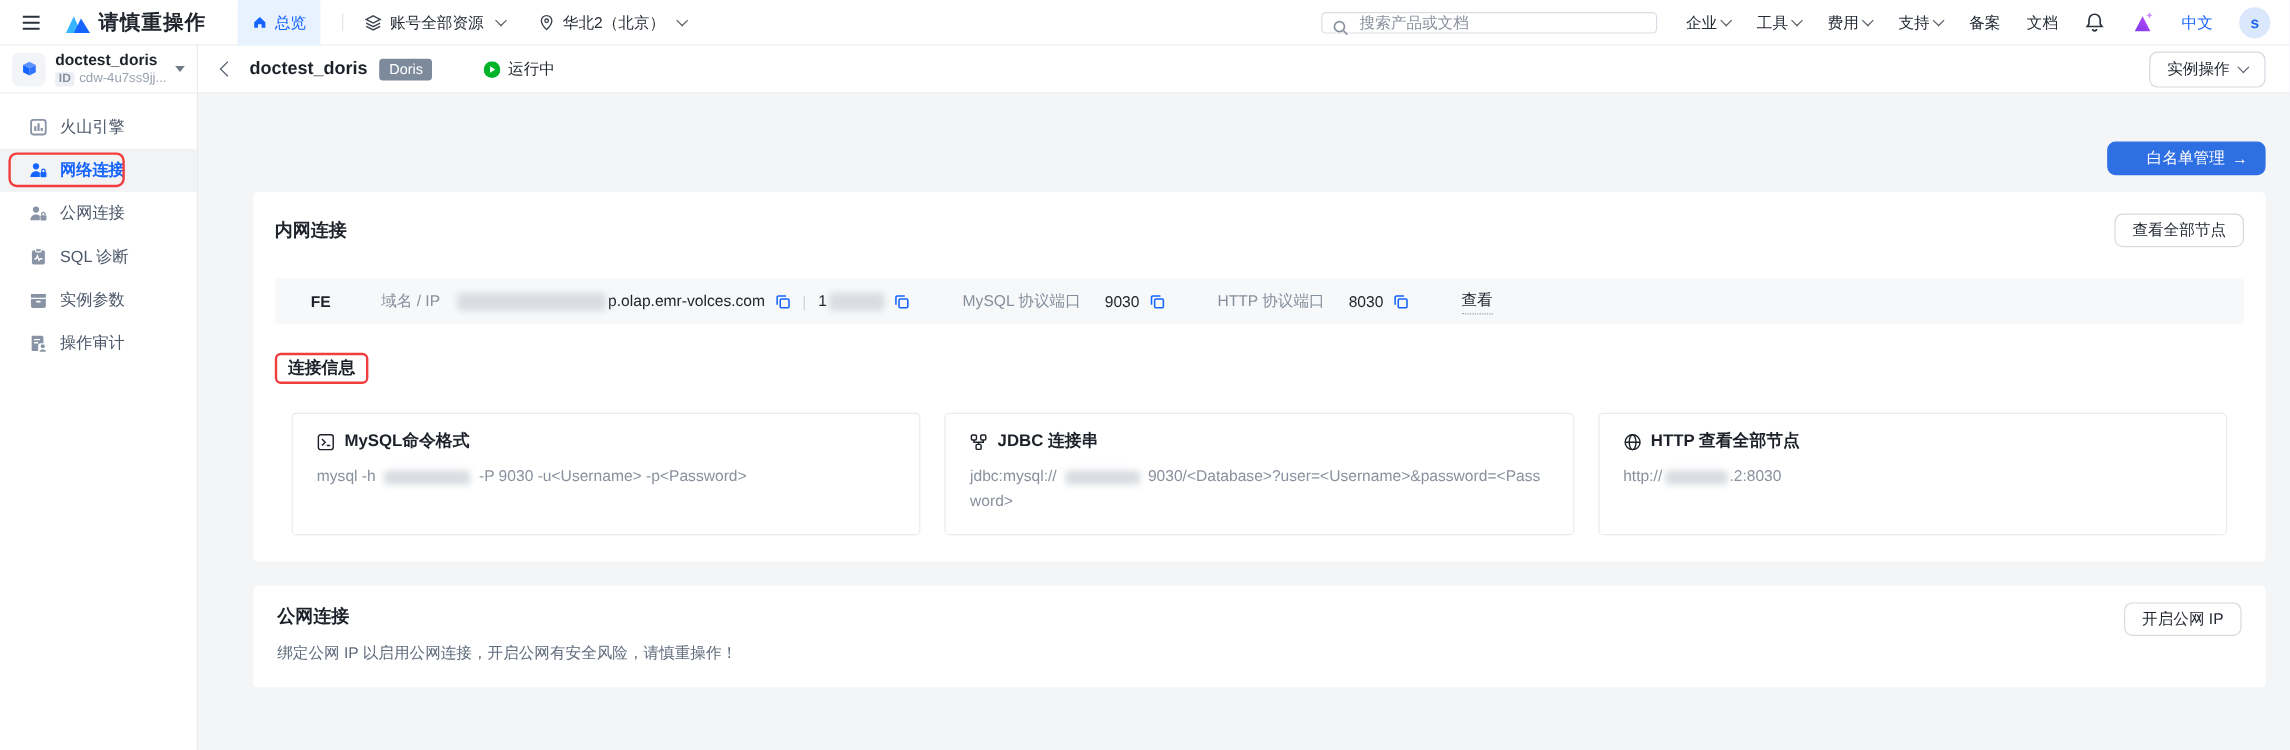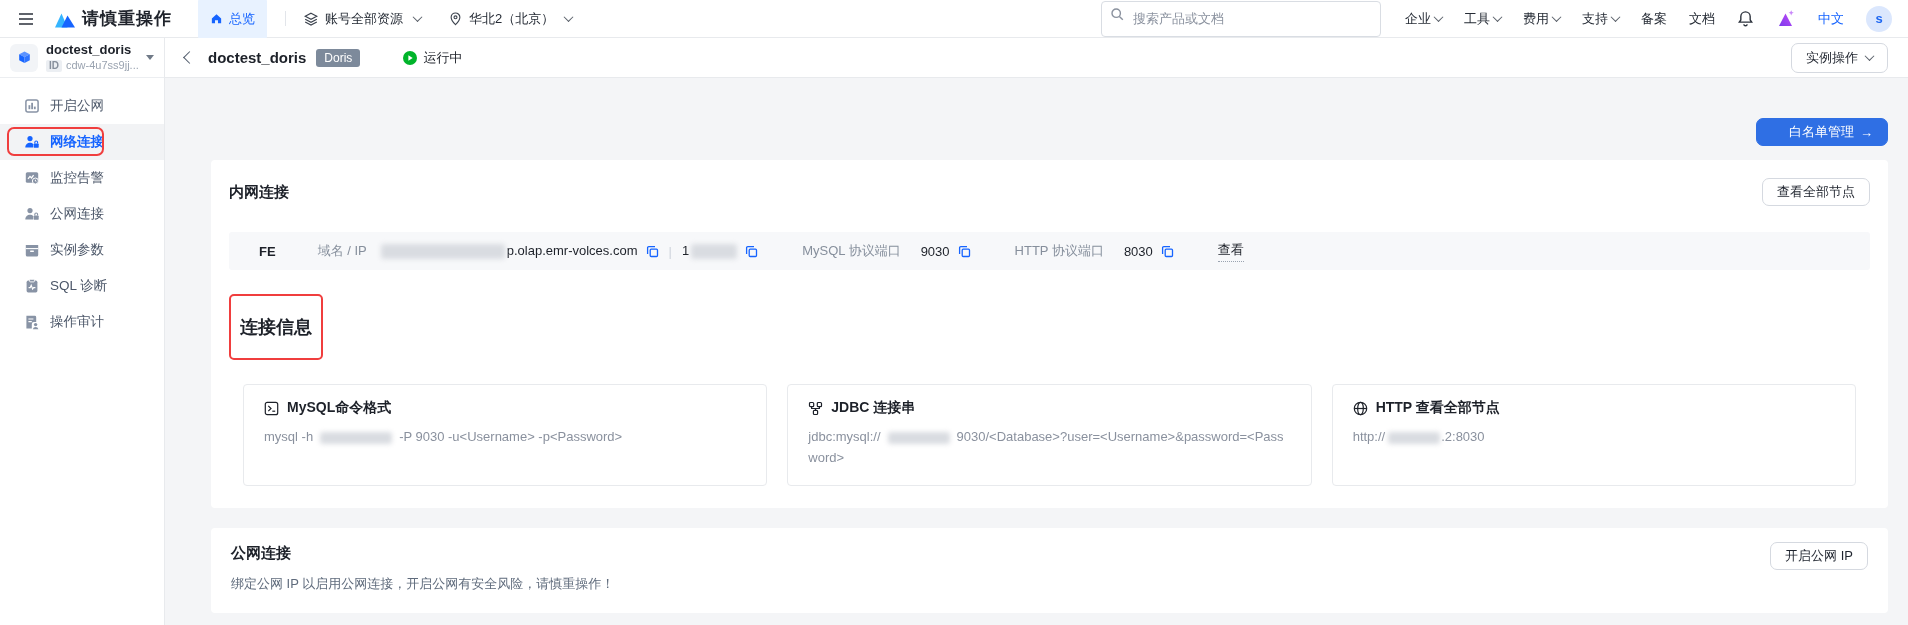--- a/index.html
+++ b/index.html
@@ -19,21 +19,21 @@
   .brand-name { font-size:17px; font-weight:700; color:#20242c; letter-spacing:1px; }
   .overview-pill { display:flex; align-items:center; gap:6px; margin-left:26px;
                    background:#e8f2ff; color:#1664ff; border-radius:4px;
                    height:42px; padding:0 12px; cursor:pointer; font-size:13px; }
   .nav-divider { width:1px; height:15px; background:#e2e5ea; margin:0 18px; }
   .nav-select { display:flex; align-items:center; gap:7px; cursor:pointer; color:#252b35; }
   .nav-select + .nav-select { margin-left:28px; }
   .chev { display:inline-block; width:7px; height:7px; border-right:1.4px solid #595f69;
           border-bottom:1.4px solid #595f69; transform:rotate(45deg) translate(-1px,-1px); margin-left:4px; }
   .search-wrap { position:relative; margin-left:auto; margin-right:24px; }
-  .search-wrap input { width:280px; height:36px; border:1px solid #d9dde3; border-radius:4px;
+  .search-wrap input { width:280px; height:18px; border:1px solid #d9dde3; border-radius:4px;
                        padding:0 10px 0 31px; font-size:13px; font-family:Liberation Serif, serif; color:#1d2129; outline:none; }
   .search-wrap input::placeholder { color:#8a919e; }
   .search-icon { position:absolute; left:9px; top:6px; }
   .nav-right { display:flex; align-items:center; gap:22px; }
   .nav-item { cursor:pointer; display:flex; align-items:center; color:#252b35; white-space:nowrap; }
   .lang { color:#1664ff; cursor:pointer; }
   .avatar { width:26px; height:26px; border-radius:50%; background:#dbe7fd; color:#1c66f2;
             display:flex; align-items:center; justify-content:center; font-weight:700; cursor:pointer; }
 
   
@@ -91,22 +91,22 @@
   .pipe { color:#cfd4dc; margin:0 10px; }
   .copy-btn { cursor:pointer; display:inline-flex; margin-left:8px; }
   .view-link { margin-left:44px; color:#1d2129; border-bottom:1px dotted #9aa3b0;
                padding-bottom:2px; cursor:pointer; }
 
   .blur-pill { display:inline-block; height:15px; border-radius:3px; background:#d9dce1;
                filter:blur(2.5px); vertical-align:middle; }
   .blur-sm { height:12px; }
 
   .section-label-row { margin-top:24px; }
-  .section-label { display:inline-block; font-size:18px; font-weight:700; color:#1d2129;
-                   border:2px solid #f03e3e; border-radius:5px; padding:19px 9px; }
+  .section-label { display:inline-block; font-size:14px; font-weight:700; color:#1d2129;
+                   border:2px solid #f03e3e; border-radius:5px; padding:2px 9px; }
 
   .info-cards { display:flex; gap:20px; margin:24px 14px 0; }
   .info-card { flex:1; border:1px solid #e8eaed; border-radius:4px; padding:14px 20px 16px; min-height:90px; }
   .info-card-head { display:flex; align-items:center; gap:8px; }
   .info-card-title { font-size:14px; font-weight:700; color:#1d2129; }
   .info-card-text { margin-top:10px; font-size:13px; color:#8a919e; line-height:1.6; word-break:break-all; }
   .info-card-text .blur-pill { margin:0 7px; }
   .info-card-text .tight { margin:0 1px 0 3px; }
 
   .card.public { margin-top:20px; padding:16px 20px 20px; position:relative; }
@@ -244,80 +244,69 @@
     <nav class="menu">
       <div class="menu-item">
         <span>
           <svg width="16" height="16" viewBox="0 0 16 16">
             <rect x="1.9" y="1.9" width="12.2" height="12.2" rx="2" fill="none" stroke="#8893a5" stroke-width="1.5"></rect>
             <rect x="4.5" y="7.2" width="1.8" height="4" fill="#8893a5"></rect>
             <rect x="7.2" y="4.8" width="1.8" height="6.4" fill="#8893a5"></rect>
             <rect x="9.9" y="8.6" width="1.8" height="2.6" fill="#8893a5"></rect>
           </svg>
         </span>
-        <span>开启公网</span>
+        <span>火山引擎</span>
       </div>
 
       <div class="menu-item active">
         <span>
           <svg width="16" height="16" viewBox="0 0 16 16" fill="#1664ff">
             <circle cx="6" cy="4.6" r="2.6"></circle>
             <path d="M1.3 13.6 C1.3 10.8 3.4 8.8 6 8.8 C7.3 8.8 8.4 9.3 9.2 10 L9.2 13.6 Z"></path>
             <rect x="9.7" y="9.4" width="5" height="4.4" rx="0.9"></rect>
             <path d="M10.8 9.4 V8.4 a1.4 1.4 0 0 1 2.8 0 V9.4" fill="none" stroke="#1664ff" stroke-width="1.1"></path>
           </svg>
         </span>
         <span>网络连接</span>
         <span class="annot-sidebar"></span>
       </div>
 
-      <div class="menu-item">
-        <span>
-          <svg width="16" height="16" viewBox="0 0 16 16">
-            <rect x="1.8" y="2.2" width="12.4" height="10.6" rx="1.6" fill="#8893a5"></rect>
-            <path d="M4 8.8 L6 6.4 L7.5 7.9 L9.6 5.2" fill="none" stroke="#fff" stroke-width="1.3"></path>
-            <circle cx="11.4" cy="11" r="3" fill="#8893a5" stroke="#fff" stroke-width="1"></circle>
-            <path d="M11.4 9.7 V11 l1 0.7" stroke="#fff" stroke-width="1" fill="none"></path>
-          </svg>
-        </span>
-        <span>监控告警</span>
-      </div>
 
       <div class="menu-item">
         <span>
           <svg width="16" height="16" viewBox="0 0 16 16" fill="#8893a5">
             <circle cx="6" cy="4.6" r="2.6"></circle>
             <path d="M1.3 13.6 C1.3 10.8 3.4 8.8 6 8.8 C7.3 8.8 8.4 9.3 9.2 10 L9.2 13.6 Z"></path>
             <rect x="9.7" y="9.4" width="5" height="4.4" rx="0.9"></rect>
             <path d="M10.8 9.4 V8.4 a1.4 1.4 0 0 1 2.8 0 V9.4" fill="none" stroke="#8893a5" stroke-width="1.1"></path>
           </svg>
         </span>
         <span>公网连接</span>
       </div>
 
       <div class="menu-item">
         <span>
           <svg width="16" height="16" viewBox="0 0 16 16">
+            <rect x="2.6" y="2.6" width="10.8" height="11.8" rx="1.6" fill="#8893a5"></rect>
+            <rect x="5.6" y="1.3" width="4.8" height="2.6" rx="0.9" fill="#8893a5" stroke="#fff" stroke-width="0.9"></rect>
+            <path d="M4.6 9.6 h1.6 l1 -2.4 1.4 3.8 1 -1.4 h1.8" fill="none" stroke="#fff" stroke-width="1.1"></path>
+          </svg>
+        </span>
+        <span>SQL 诊断</span>
+      </div>
+
+      <div class="menu-item">
+        <span>
+          <svg width="16" height="16" viewBox="0 0 16 16">
             <path d="M1.8 3 h12.4 v10 a1.6 1.6 0 0 1 -1.6 1.6 H3.4 A1.6 1.6 0 0 1 1.8 13 Z" fill="#8893a5"></path>
             <path d="M1.8 6.6 H14.2" stroke="#fff" stroke-width="1.1"></path>
             <rect x="6" y="8.6" width="4" height="1.4" rx="0.7" fill="#fff"></rect>
           </svg>
         </span>
         <span>实例参数</span>
-      </div>
-
-      <div class="menu-item">
-        <span>
-          <svg width="16" height="16" viewBox="0 0 16 16">
-            <rect x="2.6" y="2.6" width="10.8" height="11.8" rx="1.6" fill="#8893a5"></rect>
-            <rect x="5.6" y="1.3" width="4.8" height="2.6" rx="0.9" fill="#8893a5" stroke="#fff" stroke-width="0.9"></rect>
-            <path d="M4.6 9.6 h1.6 l1 -2.4 1.4 3.8 1 -1.4 h1.8" fill="none" stroke="#fff" stroke-width="1.1"></path>
-          </svg>
-        </span>
-        <span>SQL 诊断</span>
       </div>
 
       <div class="menu-item">
         <span>
           <svg width="16" height="16" viewBox="0 0 16 16">
             <path d="M2.4 1.8 h8.4 a1.4 1.4 0 0 1 1.4 1.4 V8 h-2.4 a2 2 0 0 0 -2 2 v4.4 H2.4 Z" fill="#8893a5"></path>
             <path d="M4.4 5 h5 M4.4 7.6 h3.4" stroke="#fff" stroke-width="1.1"></path>
             <circle cx="11.6" cy="10.6" r="1.7" fill="#8893a5"></circle>
             <path d="M8.8 15.2 a2.9 2.9 0 0 1 5.6 0 Z" fill="#8893a5"></path>
           </svg>

